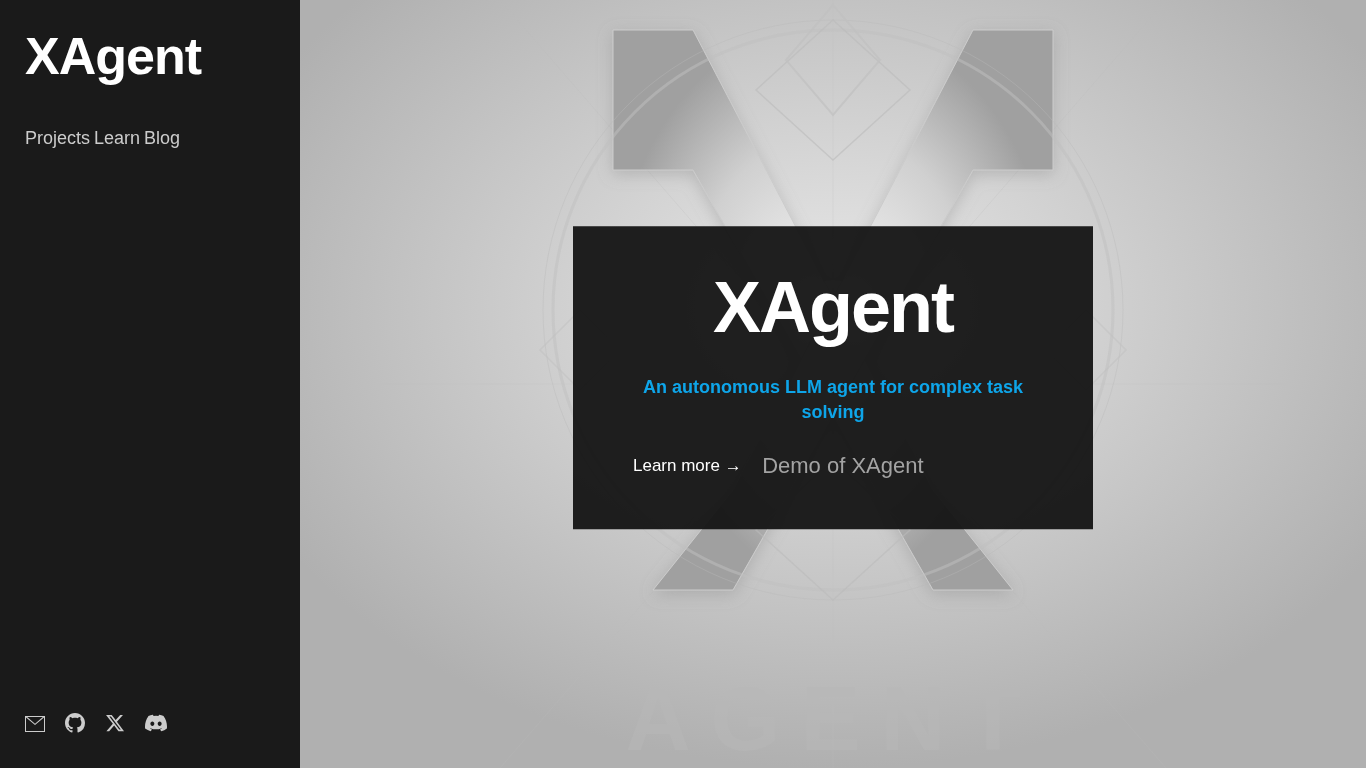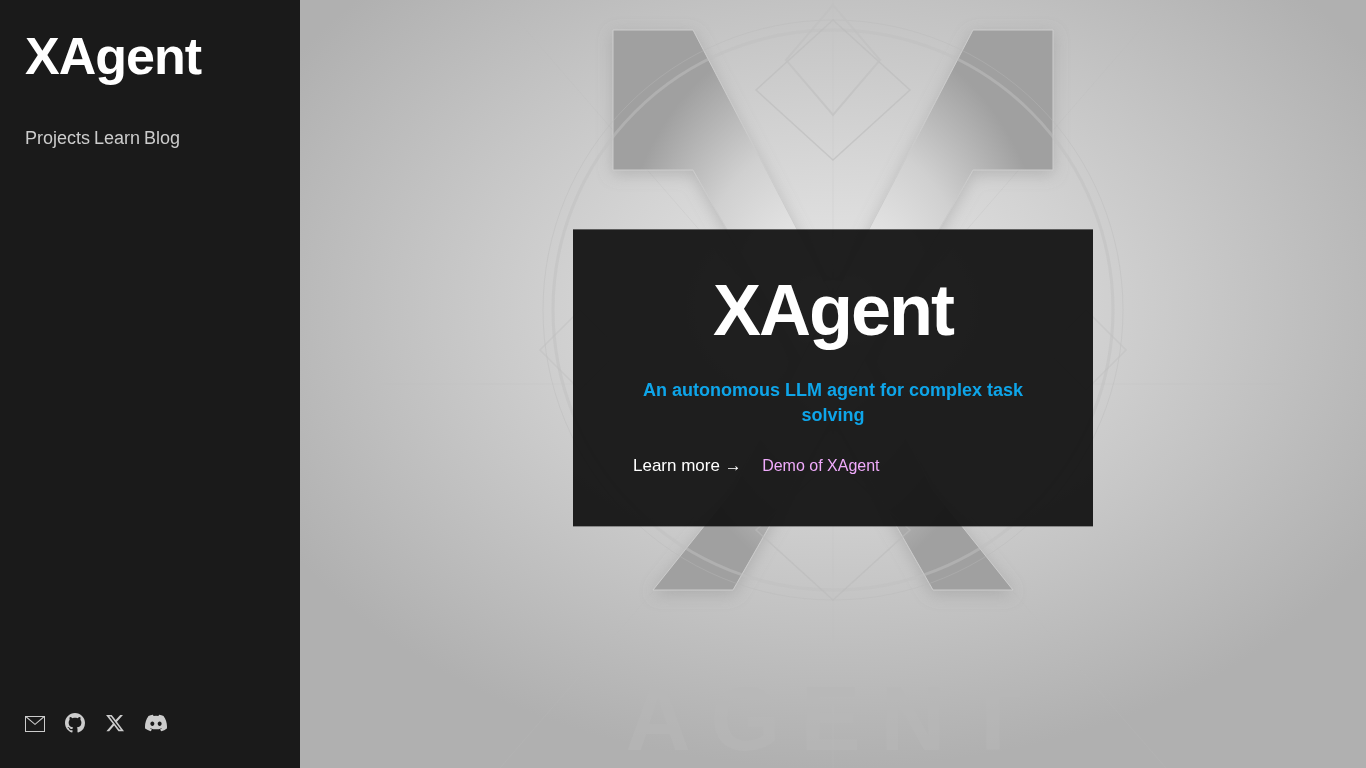--- a/index.html
+++ b/index.html
@@ -115,22 +115,22 @@
     }
 
     #learn-more {
       color: #ffffff;
       font-size: 17px;
       text-decoration: none;
       font-weight: 400;
     }
 
     #demo-link {
-      color: #f0abfc;
-      font-size: 16px;
+      color: #a3a3a3;
+      font-size: 22px;
       text-decoration: none;
       font-weight: 400;
     }
 
     
     .bg-svg {
       width: 100%;
       height: 100%;
     }
   </style>

